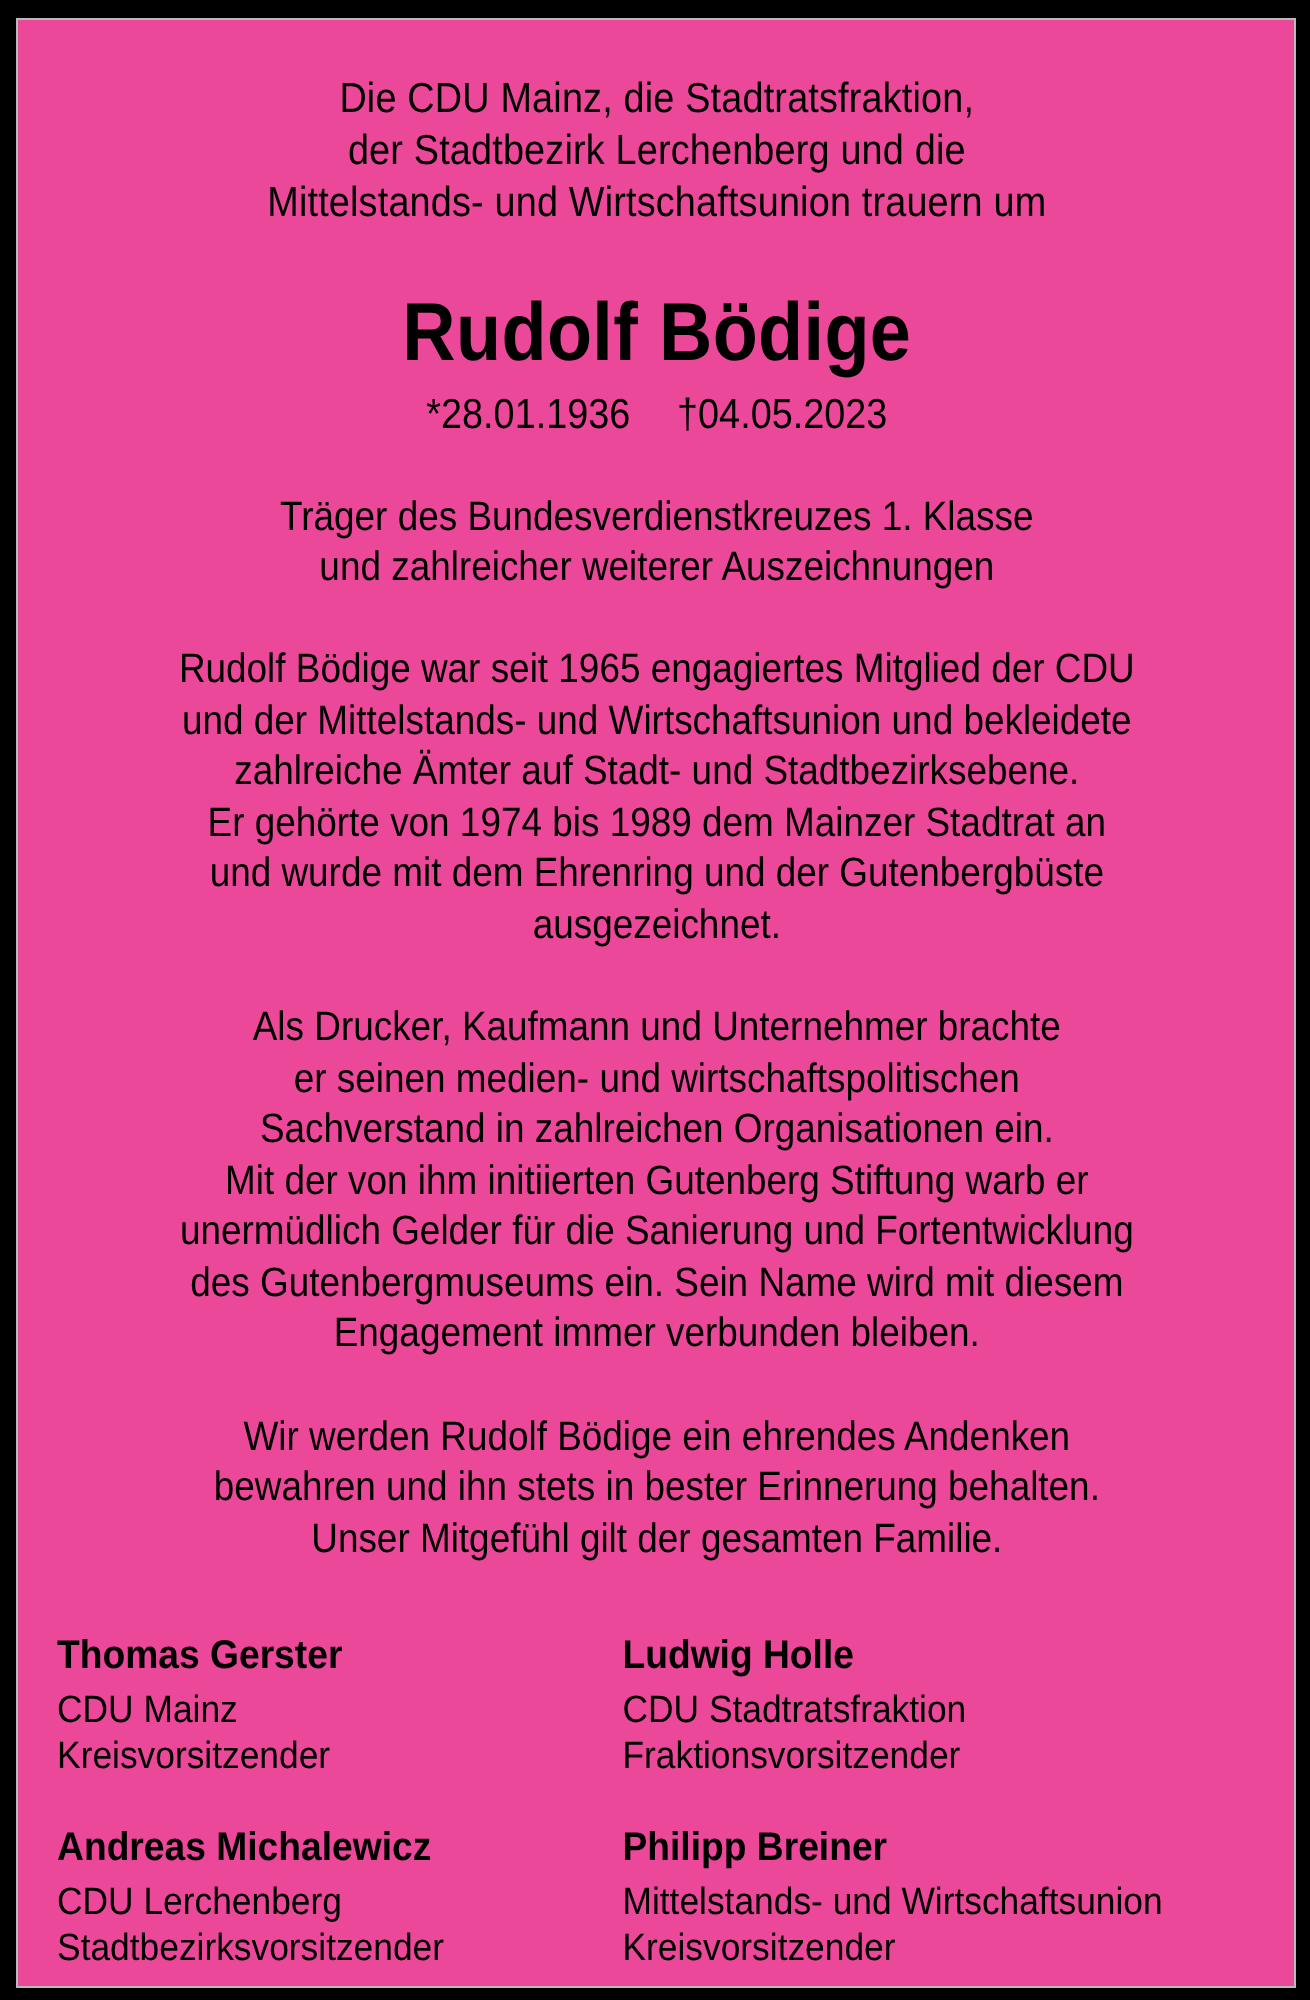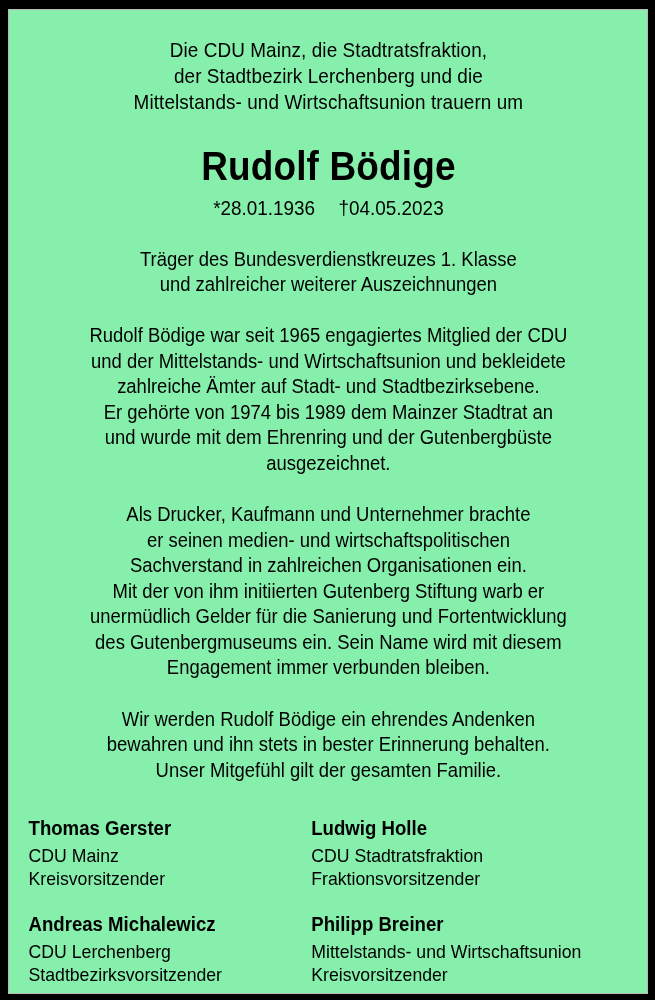--- a/index.html
+++ b/index.html
@@ -6,21 +6,21 @@
     margin: 0;
     padding: 0;
     background: #ffffff;
   }
 
   .notice {
     position: relative;
     width: 655px;
     height: 1000px;
     box-sizing: border-box;
-    background: #86efac;
+    background: #ec4899;
     font-family: "Liberation Sans", "DejaVu Sans", sans-serif;
     color: #000000;
     overflow: hidden;
   }
 
   
   .frame-top,
   .frame-bottom,
   .frame-left,
   .frame-right {

